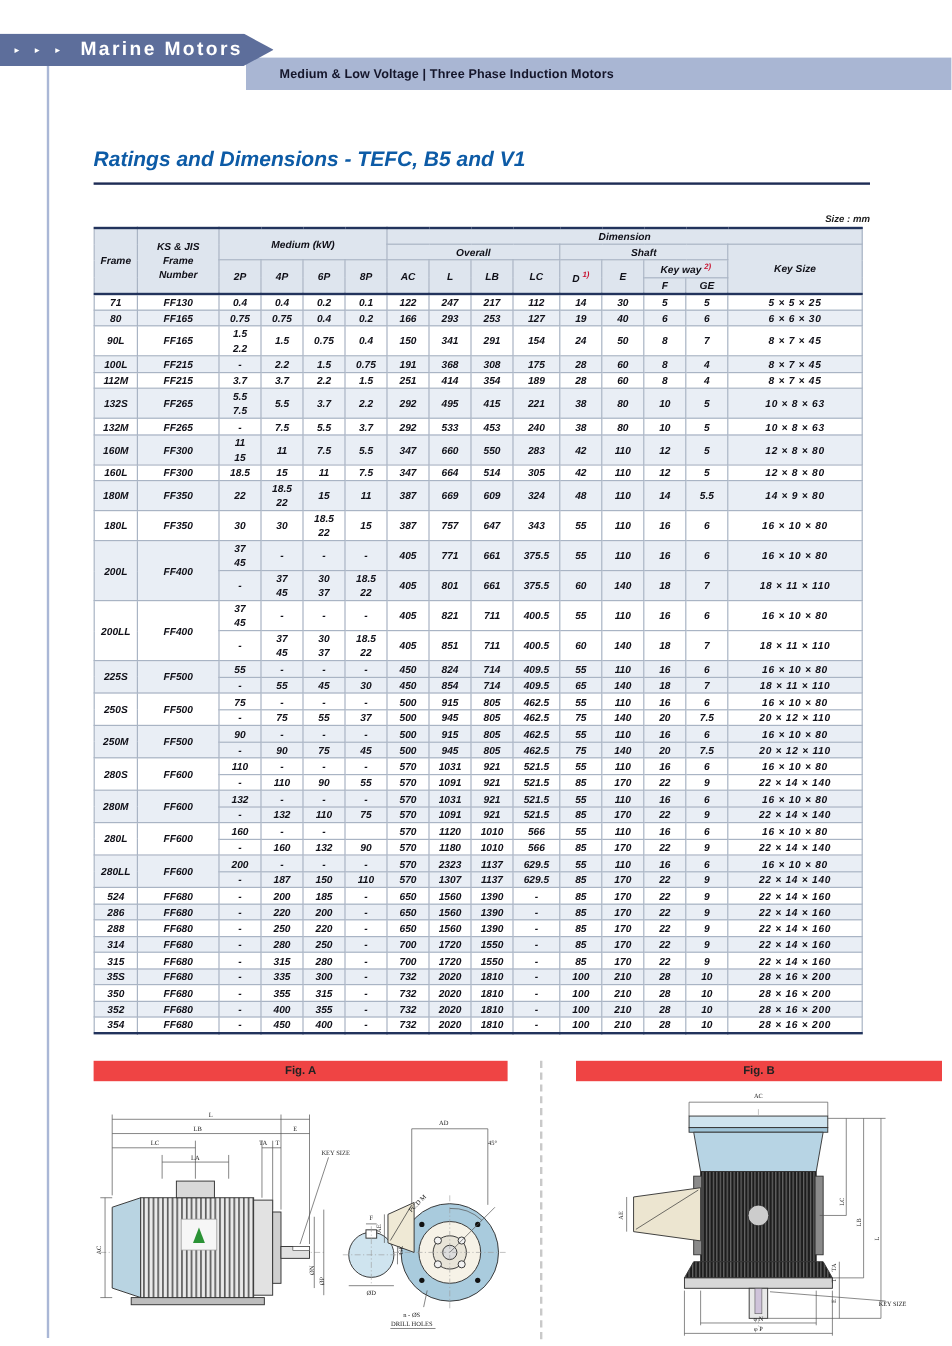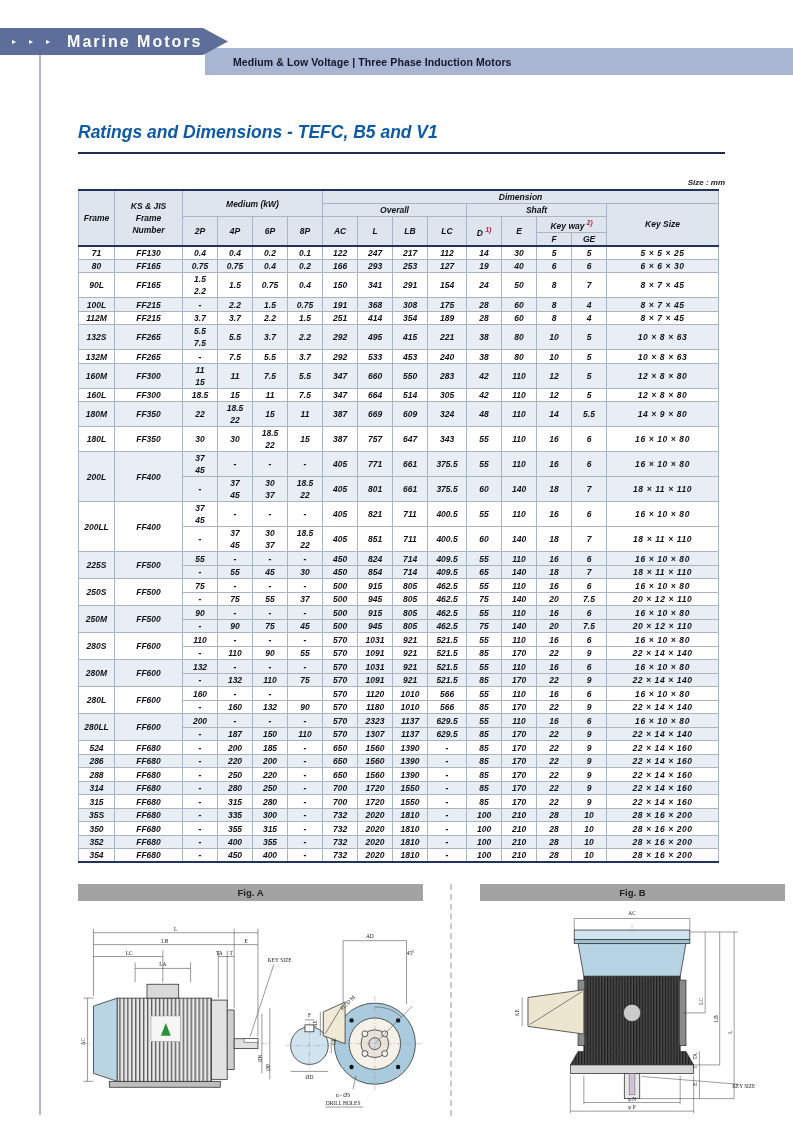--- a/index.html
+++ b/index.html
@@ -34,21 +34,21 @@
   .footnote { margin-top:5px; font-size:7.8px; font-weight:bold; color:#222; }
   .footnote .red { color:#c8102e; }
   .footnote .gap { display:inline-block; width:26px; }
 
   
   .figures { position:absolute; left:78px; top:884px; width:707px; height:232px; }
   .fig-divider { position:absolute; left:372px; top:0; height:232px; border-left:2px dashed #c9c9c9; }
   .fig-panel { position:absolute; top:0; }
   .fig-a { left:0; width:345px; }
   .fig-b { left:402px; width:305px; }
-  .fig-bar { background:#a3a3a3; height:17px; line-height:17px; text-align:center; font-size:9.5px; font-weight:bold; color:#222; }
+  .fig-bar { background:#ef4444; height:17px; line-height:17px; text-align:center; font-size:9.5px; font-weight:bold; color:#222; }
   .fig-svg { display:block; margin-top:4px; }
 
   .lbl { font-family:"Liberation Serif", serif; font-size:5.5px; fill:#222; text-anchor:middle; }
   .dim { stroke:#555; stroke-width:0.6; fill:none; }
   .cl { stroke:#999; stroke-width:0.5; stroke-dasharray:5 2 1 2; fill:none; }
   .ol { stroke:#333; stroke-width:0.8; }
 </style>
 </head>
 <body>
 

